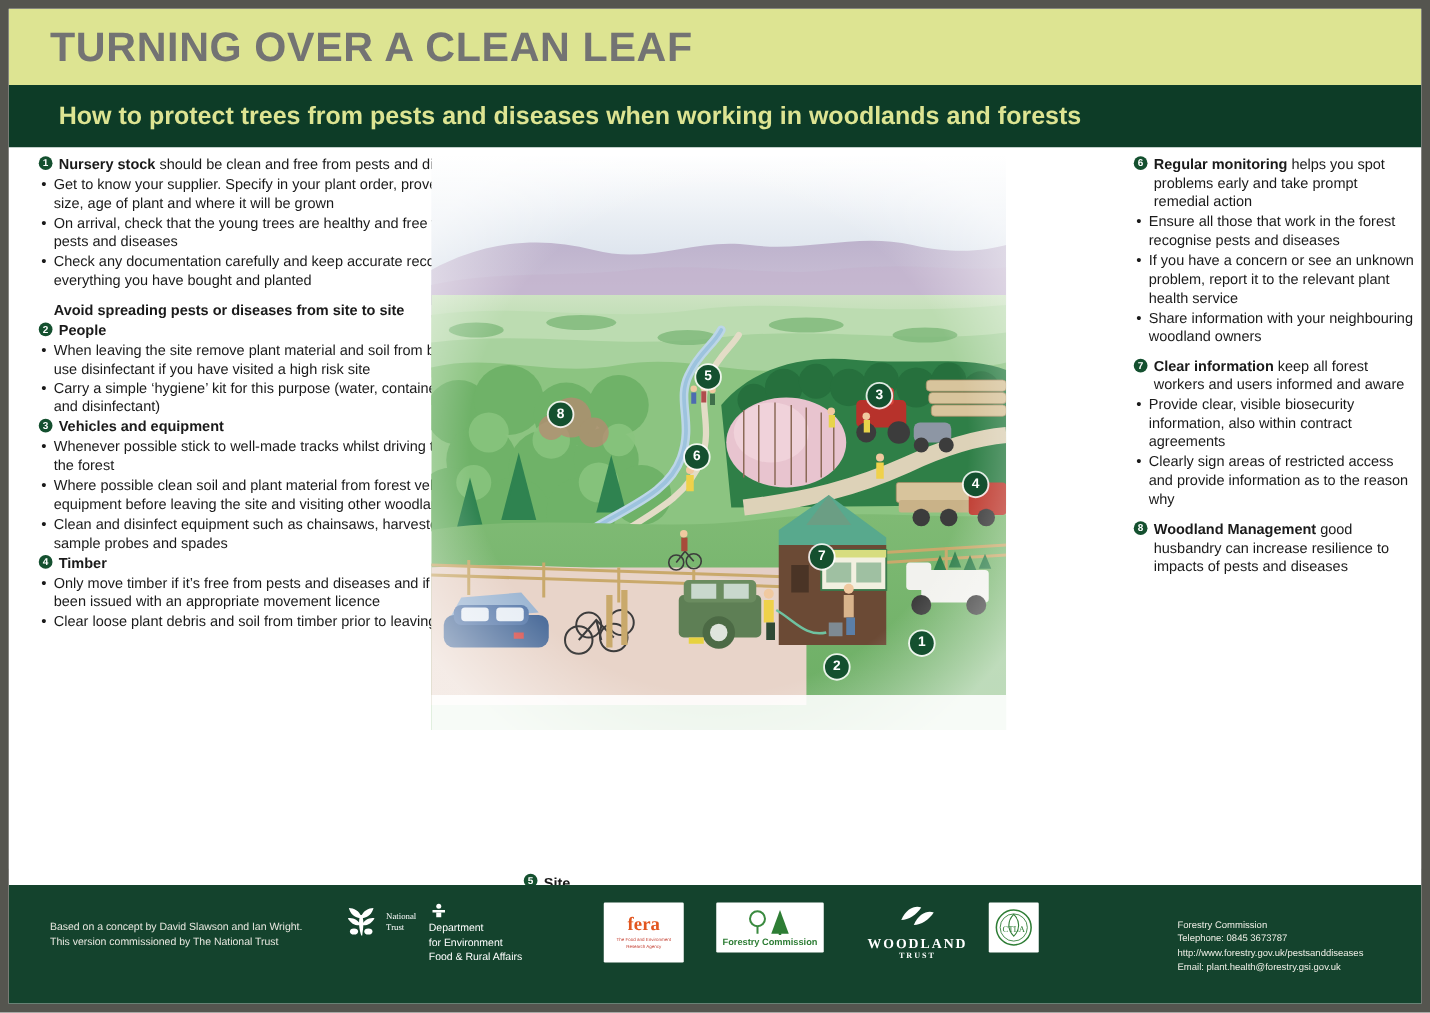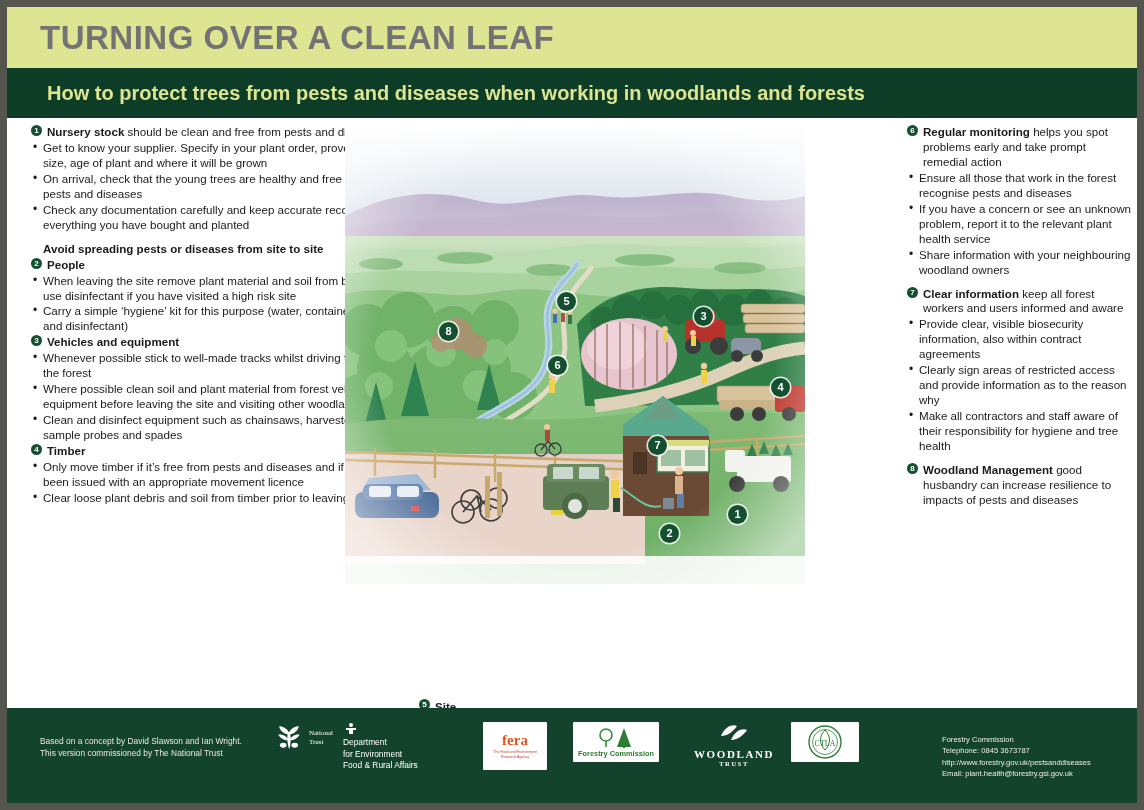--- a/index.html
+++ b/index.html
@@ -462,21 +462,20 @@
 
       <div class="gap"></div>
 
       <div>
         <div class="hd">
           <span class="num">7</span>
           <span class="txt"><span>Clear information</span><span class="reg"> keep all forest workers and users informed and aware</span></span>
         </div>
         <div class="bl">Provide clear, visible biosecurity information, also within contract agreements</div>
         <div class="bl">Clearly sign areas of restricted access and provide information as to the reason why</div>
-        <div class="bl">Make all contractors and staff aware of their responsibility for hygiene and tree health</div>
       </div>
 
       <div class="gap"></div>
 
       <div>
         <div class="hd">
           <span class="num">8</span>
           <span class="txt"><span>Woodland Management</span><span class="reg"> good husbandry can increase resilience to impacts of pests and diseases</span></span>
         </div>
       </div>
@@ -563,21 +562,21 @@
         <svg width="34" height="22" viewBox="0 0 34 22">
           <g fill="#ffffff">
             <path d="M4 14 C 8 4, 16 2, 20 4 C 16 10, 10 14, 4 14 Z"></path>
             <path d="M14 18 C 18 8, 26 6, 30 8 C 26 14, 20 18, 14 18 Z"></path>
           </g>
         </svg>
         <div class="wt1">WOODLAND</div>
         <div class="wt2">TRUST</div>
       </div>
 
-      <div class="white-chip" style="width:68px;height:40px;margin-left:8px;">
+      <div class="white-chip" style="width:40px;height:40px;margin-left:8px;">
         <svg width="46" height="36" viewBox="0 0 46 36">
           <circle cx="23" cy="18" r="16" fill="none" stroke="#2e7d35" stroke-width="1.4"></circle>
           <circle cx="23" cy="18" r="12.5" fill="none" stroke="#2e7d35" stroke-width=".8"></circle>
           <path d="M23 6 C 29 12, 29 20, 23 26 C 17 20, 17 12, 23 6 Z" fill="none" stroke="#2e7d35" stroke-width="1"></path>
           <text x="23" y="22" font-size="8" fill="#2e7d35" text-anchor="middle" font-family="Liberation Serif, serif">CTLA</text>
         </svg>
       </div>
 
     </div>
 

